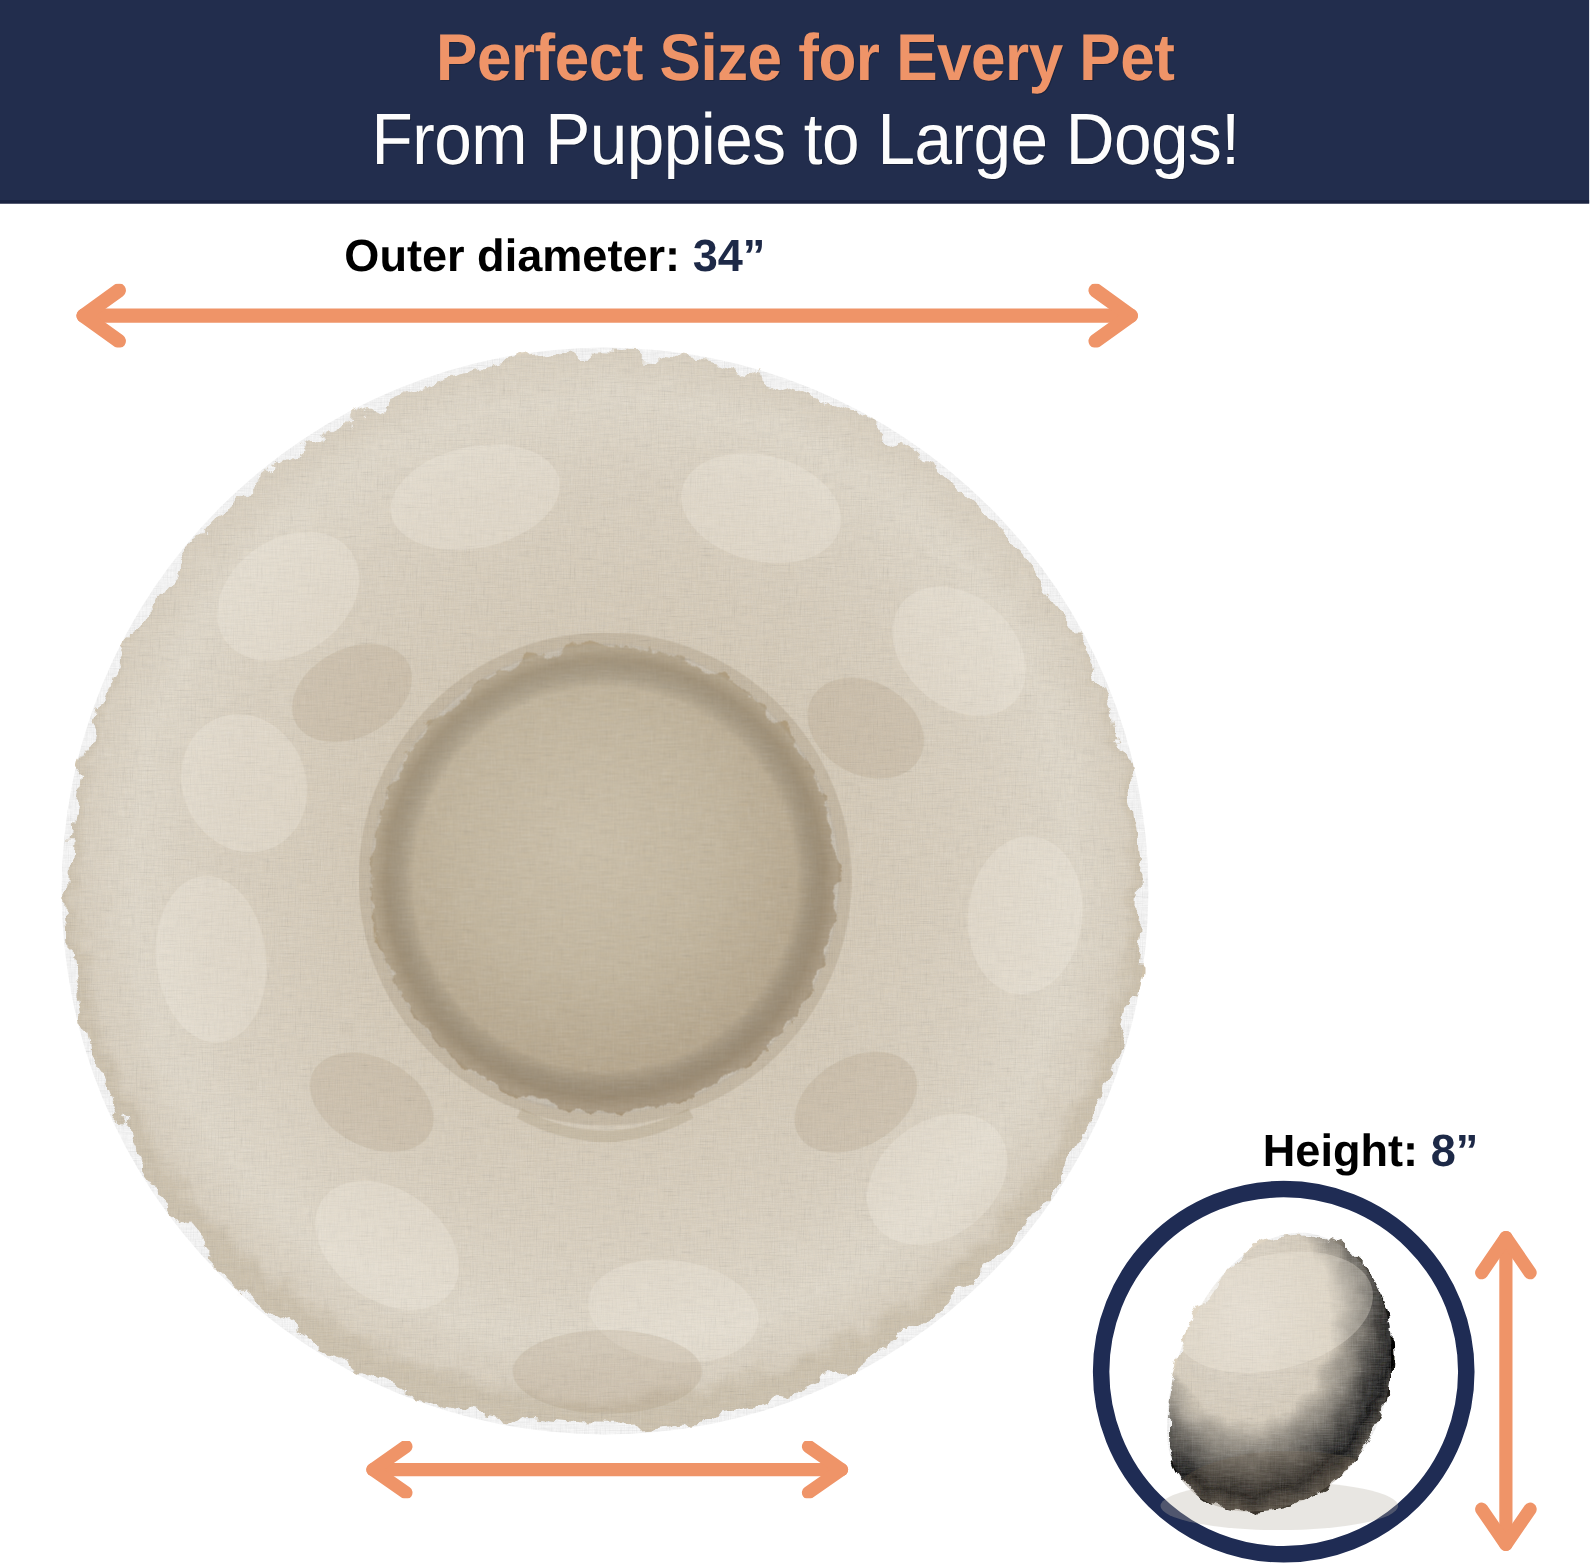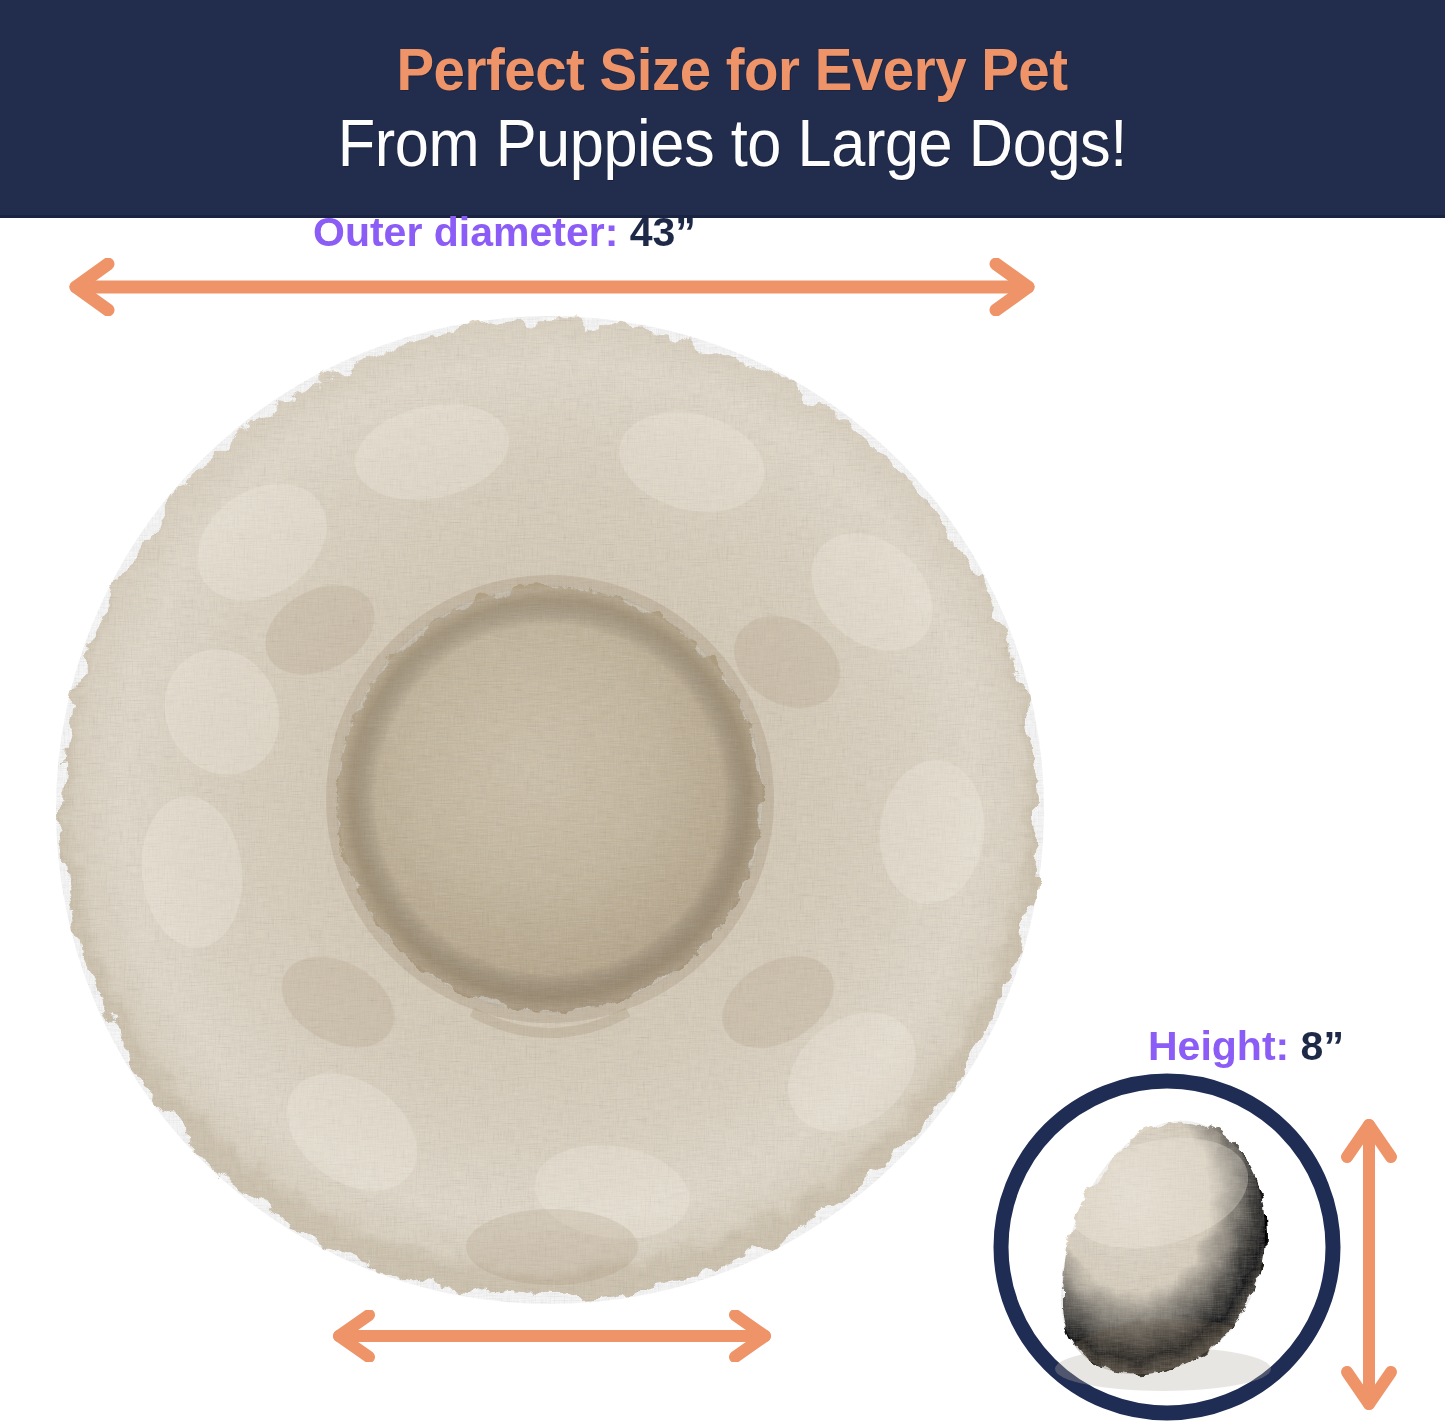--- a/index.html
+++ b/index.html
@@ -19,21 +19,21 @@
     background: #ffffff;
     overflow: hidden;
   }
 
   
   #banner {
     position: absolute;
     left: 0;
     top: 0;
     width: 1445px;
-    height: 218px;
+    height: 185px;
     background: #222d4d;
     border-bottom: 3px solid #1a2340;
     box-sizing: border-box;
     display: flex;
     flex-direction: column;
     align-items: center;
     justify-content: center;
     padding-left: 20px;
   }
   #banner-title {
@@ -59,21 +59,21 @@
   }
 
   
   .measure-label {
     position: absolute;
     white-space: nowrap;
     font-size: 41px;
     font-weight: bold;
     line-height: 1;
   }
-  .measure-label .lbl { color: #8b5cf6; }
+  .measure-label .lbl { color: #000000; }
   .measure-label .val { color: #1d2947; font-weight: bold; }
 
   #outer-label { left: 313px; top: 212px; }
   #inner-label { left: 320px; top: 1362px; }
   #height-label { left: 1148px; top: 1026px; text-align: right; }
 
   
   .arrow-svg { position: absolute; }
 
   #outer-arrow { left: 62px; top: 258px; }
@@ -103,21 +103,21 @@
 
 <div id="stage">
 
   <div id="banner">
     <div id="banner-title">Perfect Size for Every Pet</div>
     <div id="banner-subtitle">From Puppies to Large Dogs!</div>
   </div>
 
   <div class="measure-label" id="outer-label">
     <span class="lbl">Outer diameter:</span>
-    <span class="val">43”</span>
+    <span class="val">34”</span>
   </div>
 
   <svg class="arrow-svg" id="outer-arrow" width="980" height="58" viewBox="0 0 980 58">
     <g fill="none" stroke="#ef9468" stroke-width="13" stroke-linecap="round" stroke-linejoin="round">
       <line x1="14" y1="29" x2="966" y2="29"></line>
       <polyline points="46,6 14,29 46,52"></polyline>
       <polyline points="934,6 966,29 934,52"></polyline>
     </g>
   </svg>
 

